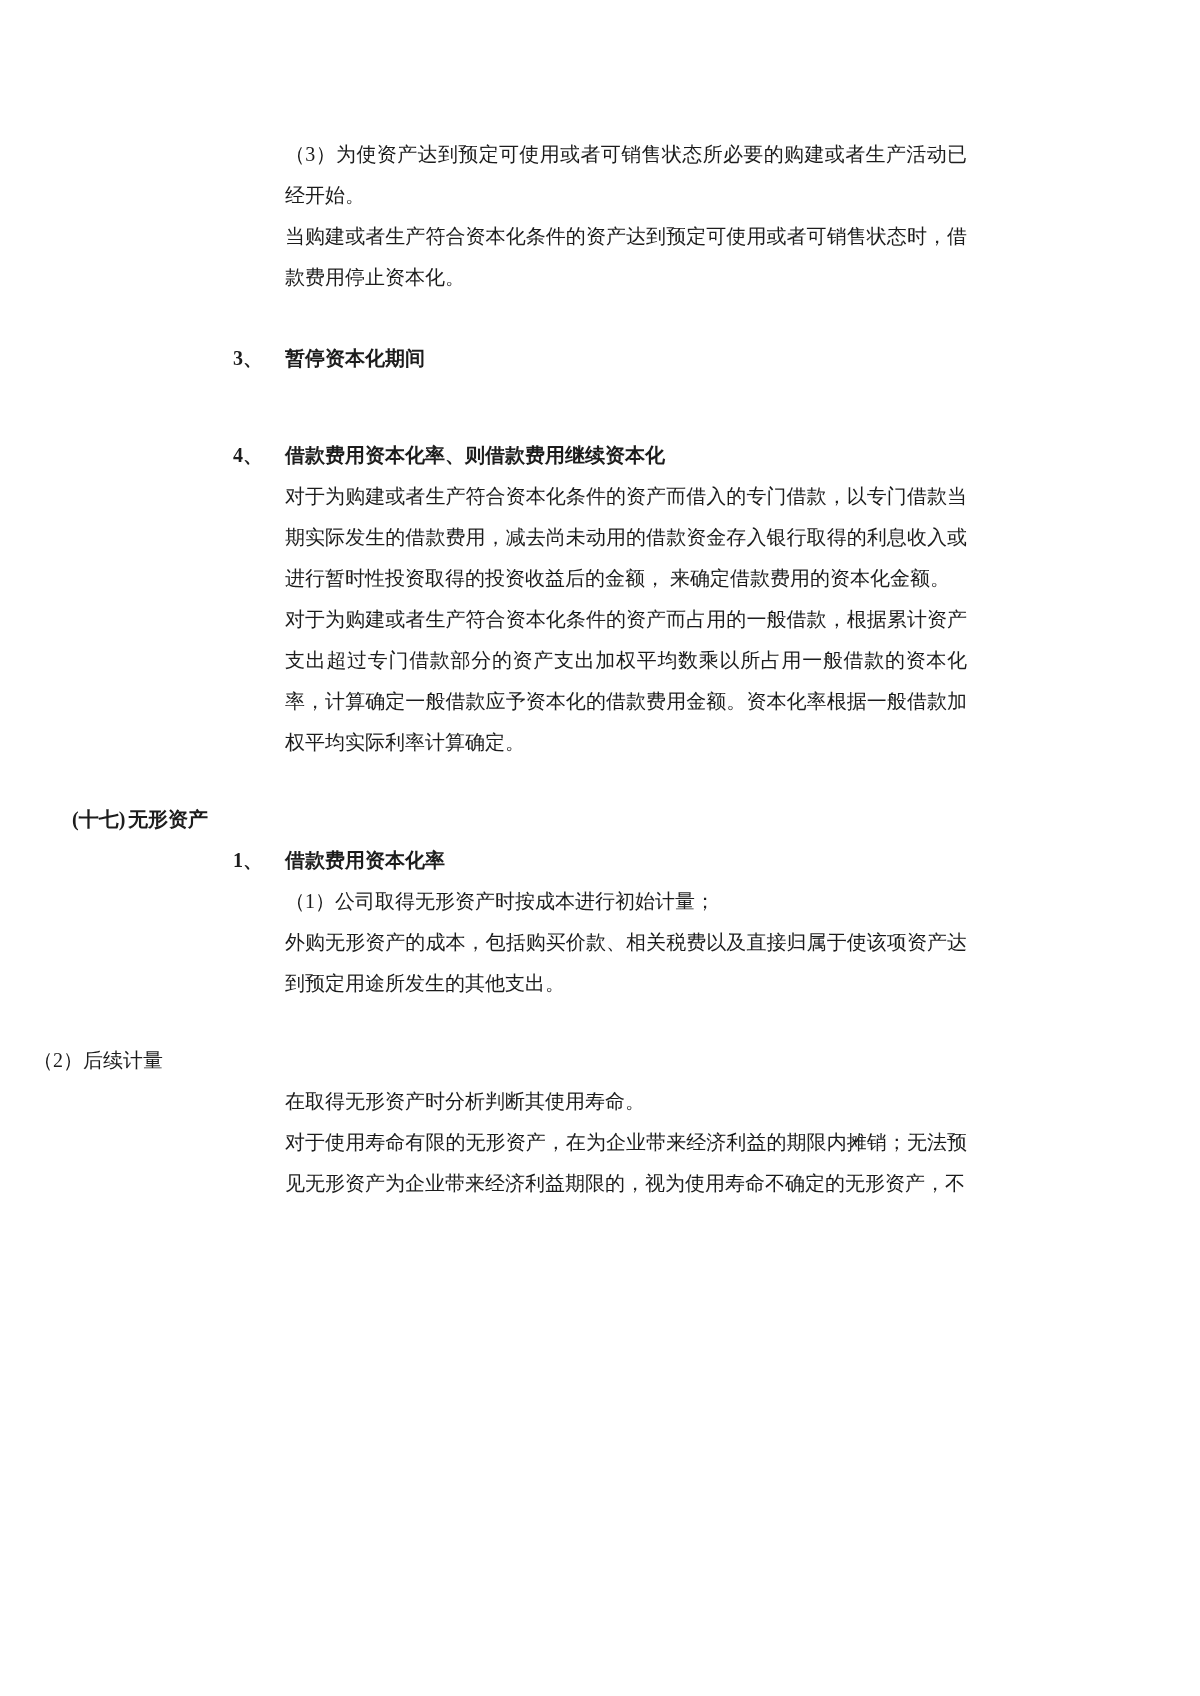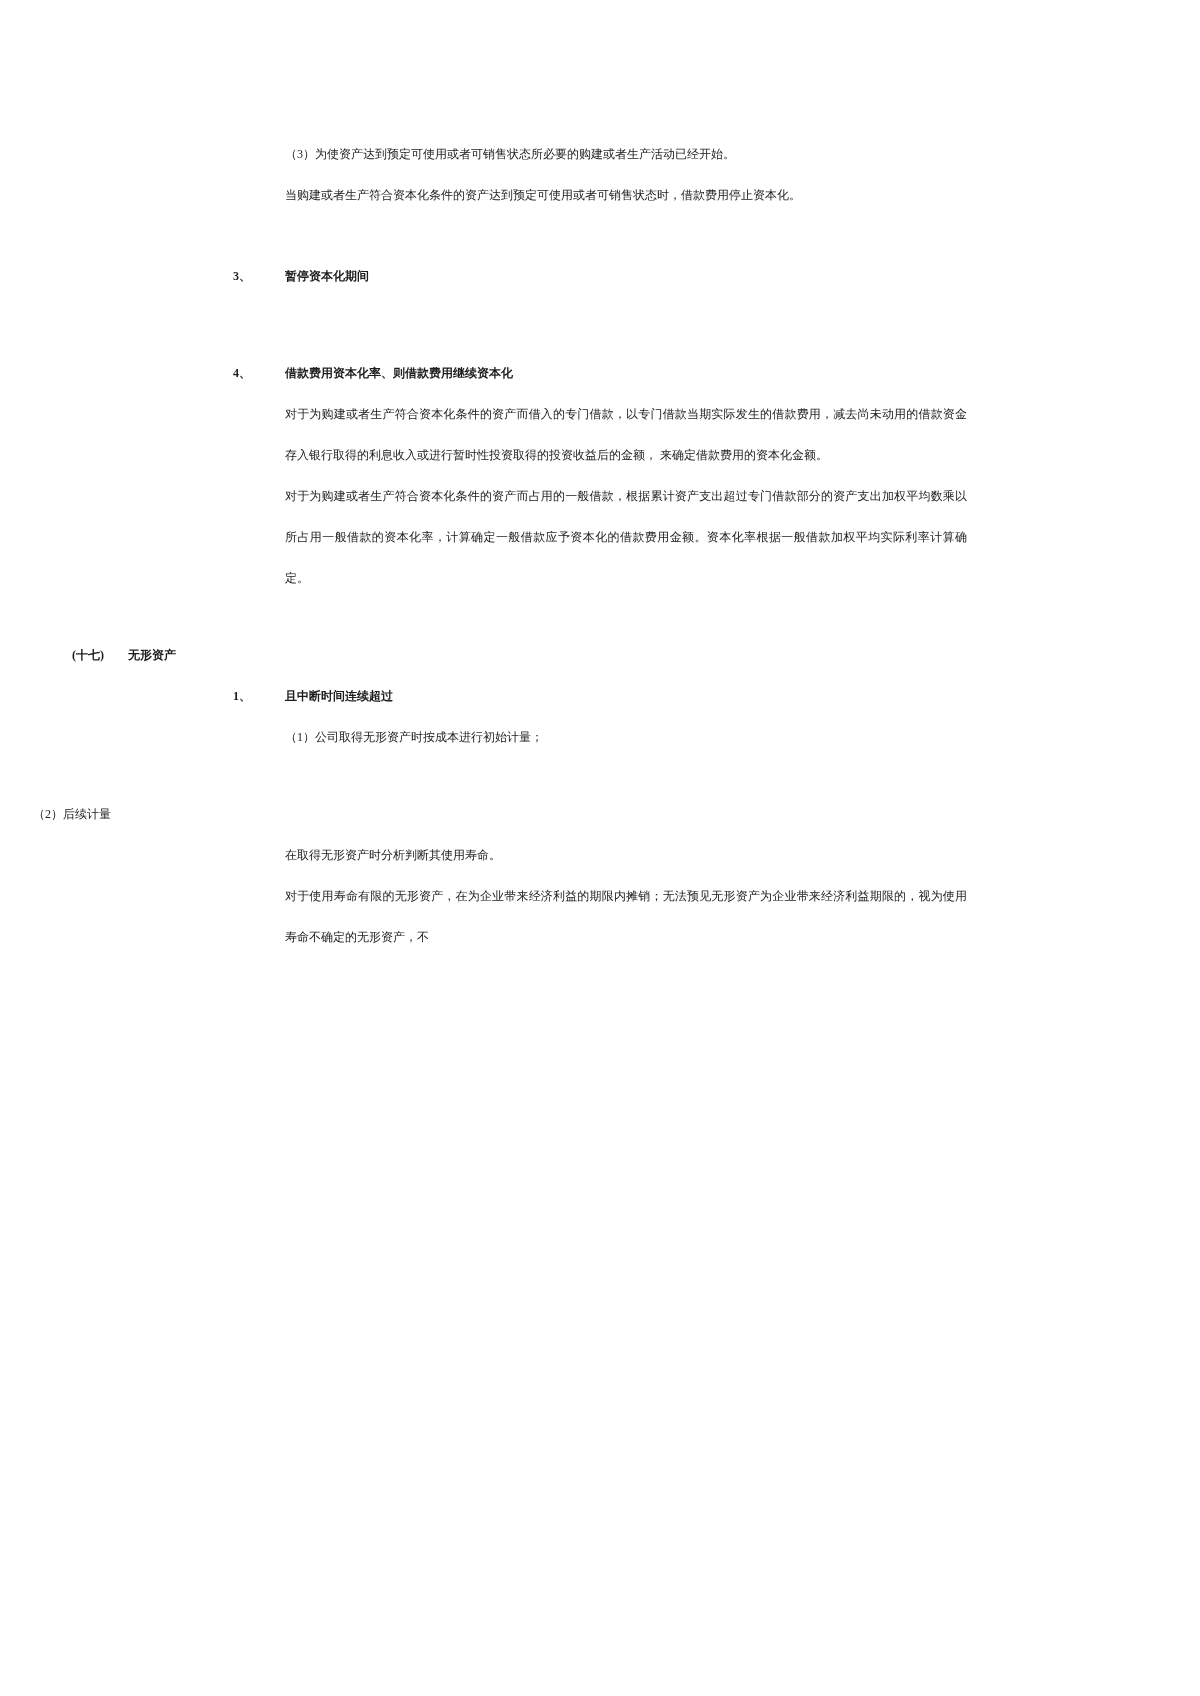--- a/index.html
+++ b/index.html
@@ -3,21 +3,21 @@
 <meta charset="utf-8">
 <style>
   html, body { margin: 0; padding: 0; }
   .page {
     position: relative;
     width: 1029px;
     height: 1696px;
     background: #ffffff;
     color: #1c1c1c;
     font-family: "Liberation Serif", "DejaVu Serif", serif;
-    font-size: 12px;
+    font-size: 20px;
     line-height: 41px;
     box-sizing: border-box;
     padding-top: 134px;
     overflow: hidden;
   }
   .para {
     margin: 0 233px 0 285px;
     width: 682px;
     text-align: justify;
     text-justify: inter-ideograph;
@@ -59,20 +59,21 @@
   <div class="para">对于为购建或者生产符合资本化条件的资产而借入的专门借款，以专门借款当期实际发生的借款费用，减去尚未动用的借款资金存入银行取得的利息收入或进行暂时性投资取得的投资收益后的金额， 来确定借款费用的资本化金额。</div>
   <div class="para">对于为购建或者生产符合资本化条件的资产而占用的一般借款，根据累计资产支出超过专门借款部分的资产支出加权平均数乘以所占用一般借款的资本化率，计算确定一般借款应予资本化的借款费用金额。资本化率根据一般借款加权平均实际利率计算确定。</div>
 
   <div class="chapter-row gap-chapter">
     <span class="num">(十七)</span>
     <span class="title">无形资产</span>
   </div>
 
   <div class="heading-row">
     <span class="num">1、</span>
-    <span class="title">且中断时间连续超过</span>
+    <span class="title">借款费用资本化率</span>
   </div>
   <div class="para">（1）公司取得无形资产时按成本进行初始计量；</div>
+  <div class="para">外购无形资产的成本，包括购买价款、相关税费以及直接归属于使该项资产达到预定用途所发生的其他支出。</div>
   <div class="para gap-sub">（2）后续计量</div>
   <div class="para">在取得无形资产时分析判断其使用寿命。</div>
   <div class="para">对于使用寿命有限的无形资产，在为企业带来经济利益的期限内摊销；无法预见无形资产为企业带来经济利益期限的，视为使用寿命不确定的无形资产，不</div>
 
 </div>
 
 </body></html>

